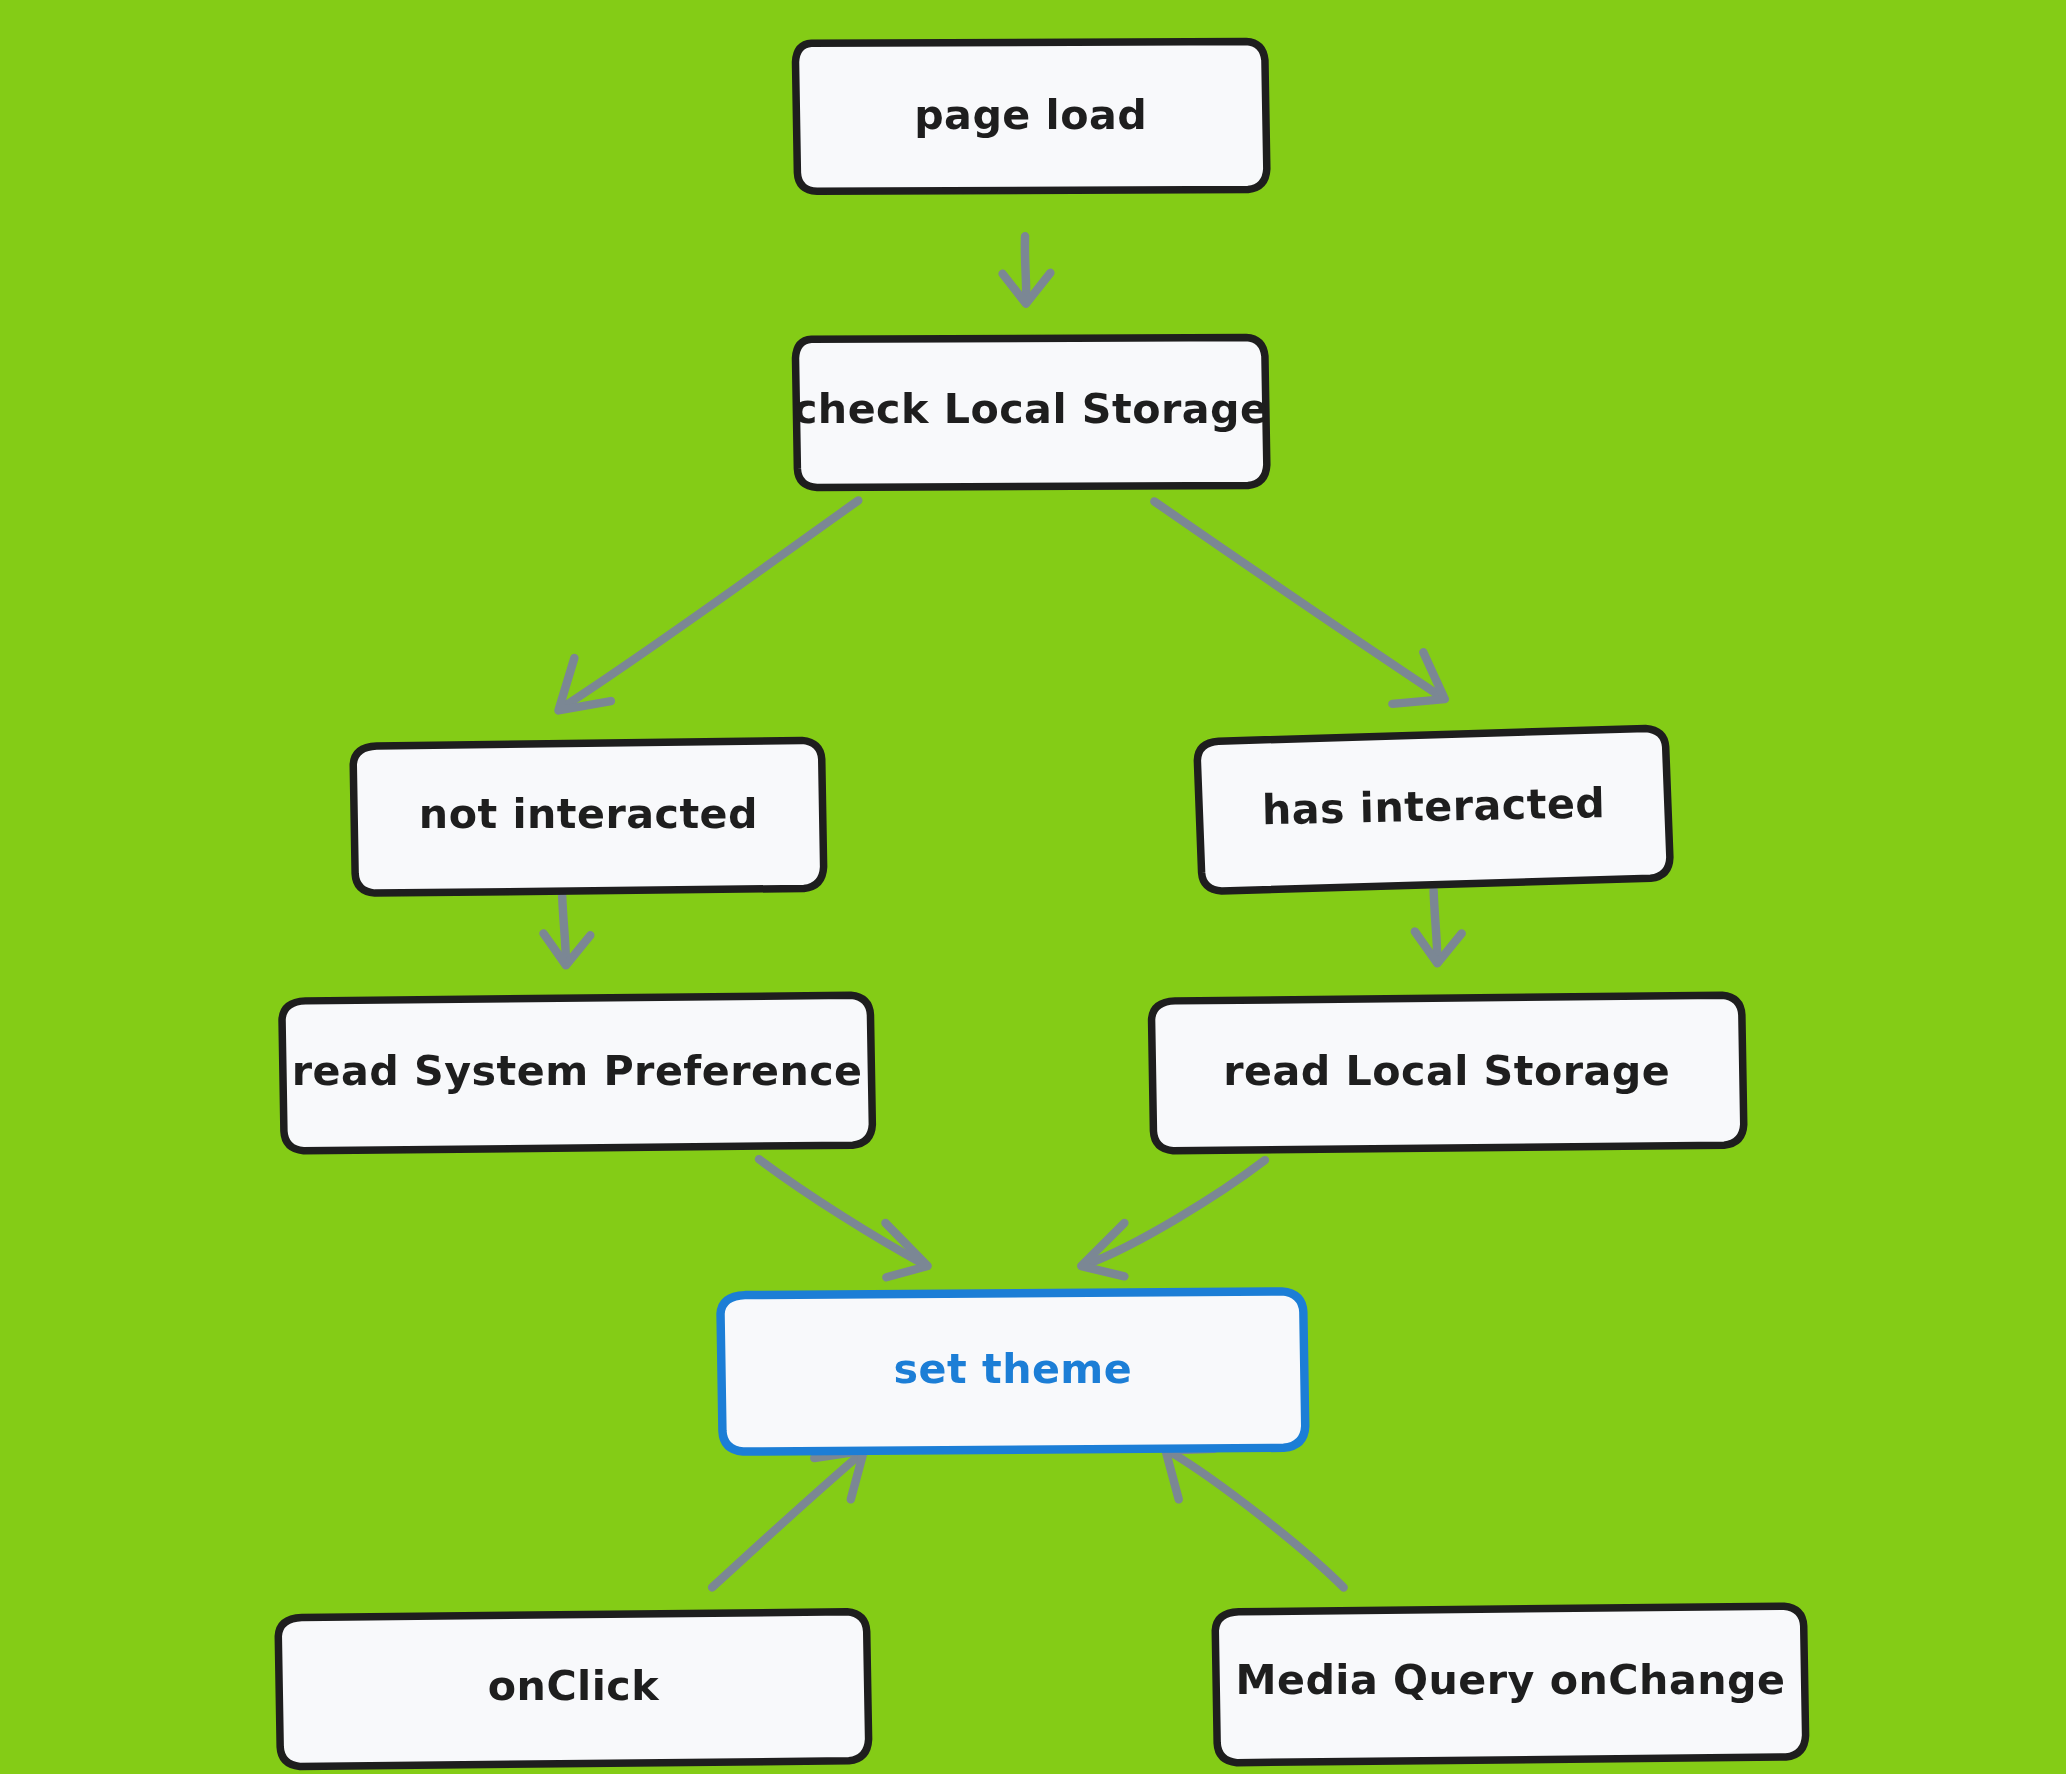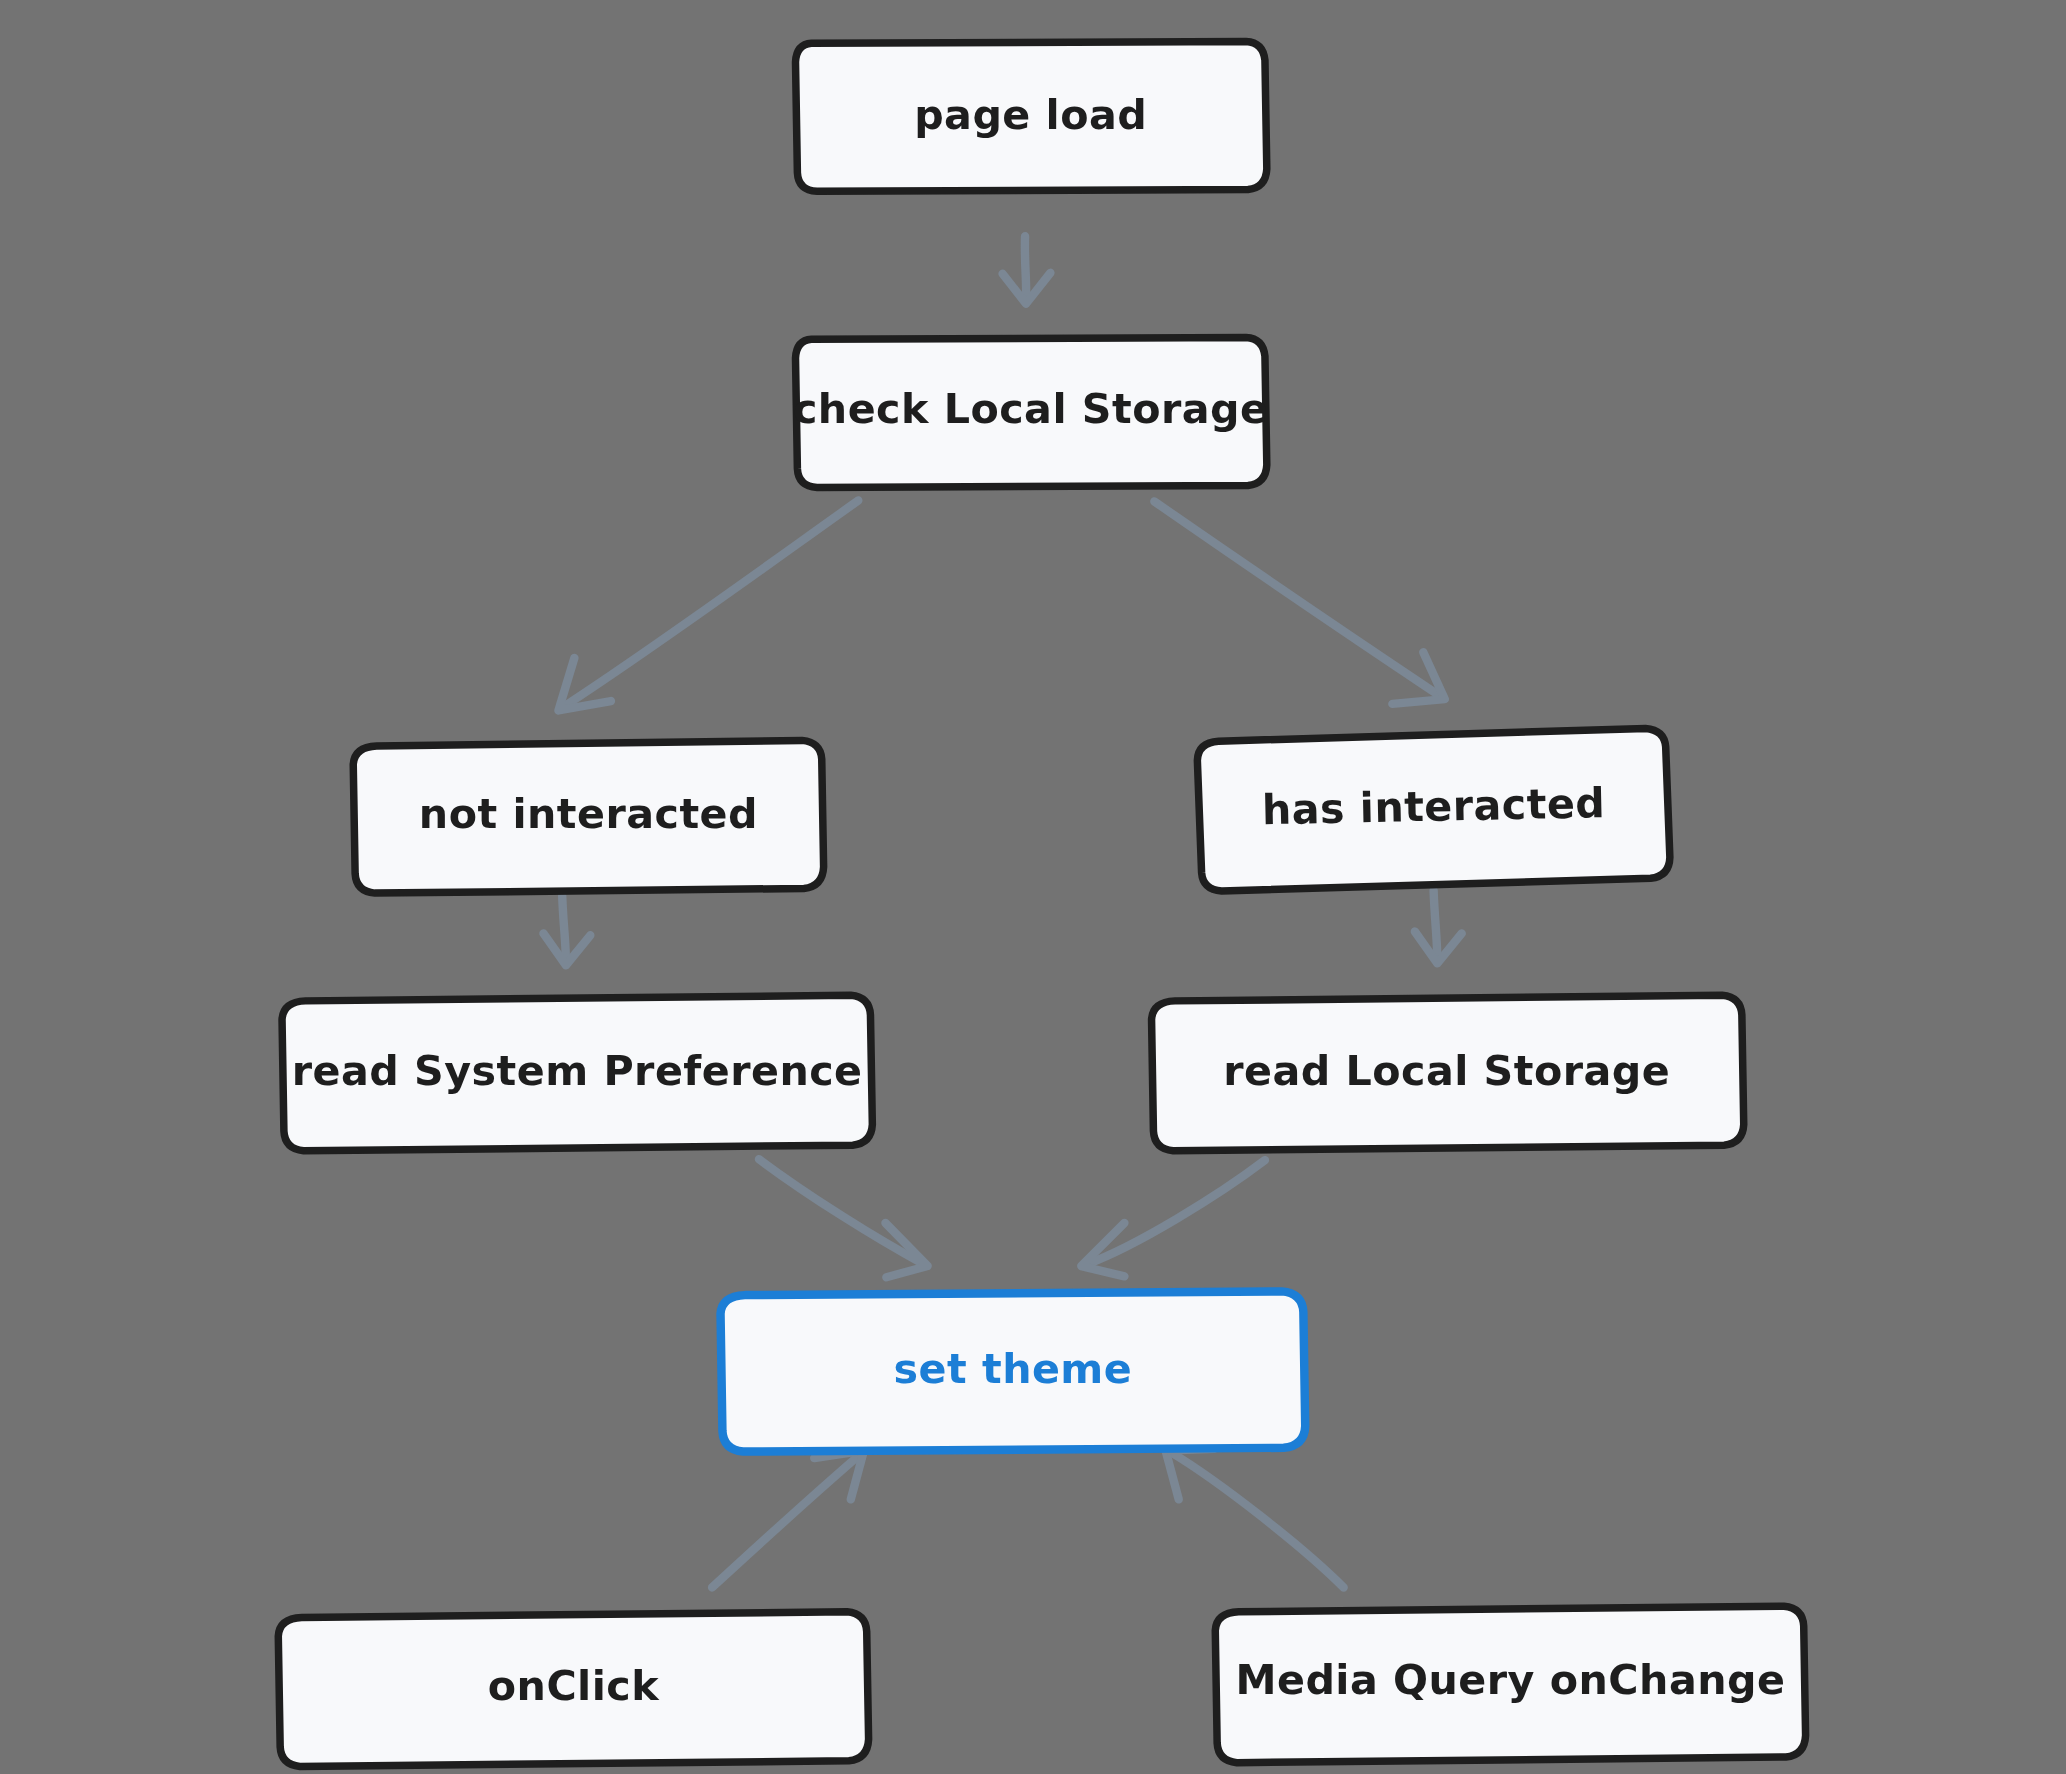--- a/index.html
+++ b/index.html
@@ -10,21 +10,21 @@
   body {
     width: 2067px;
     height: 1775px;
     overflow: hidden;
     font-family: "DejaVu Sans", sans-serif;
   }
   #diagram-root {
     position: relative;
     width: 2067px;
     height: 1775px;
-    background: #737373;
+    background: #84cc16;
   }
   svg#flow-canvas {
     position: absolute;
     inset: 0;
     width: 2067px;
     height: 1775px;
     display: block;
   }
   .node-box {
     fill: #f8f9fb;

